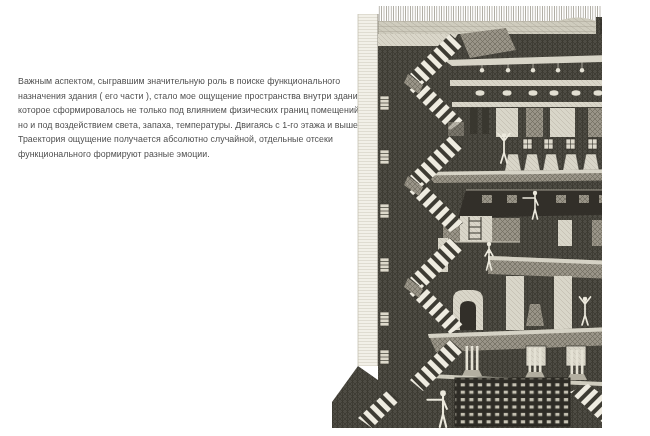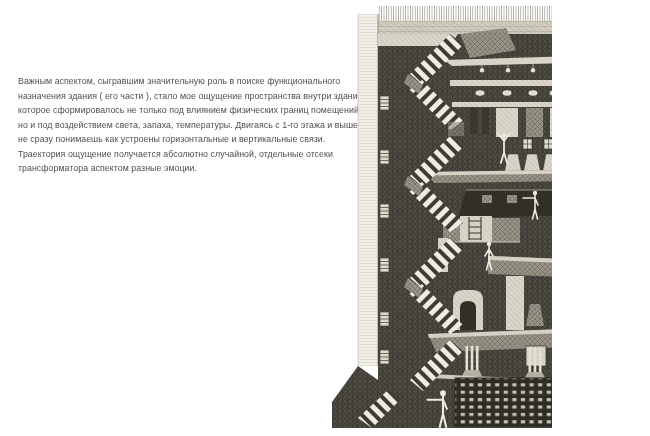--- a/index.html
+++ b/index.html
@@ -1,35 +1,34 @@
 <!DOCTYPE html>
 <html><head>
 <meta charset="utf-8">
 <style>
   html,body{margin:0;padding:0;background:#ffffff;}
-  .canvas{position:relative;width:552px;height:436px;background:#ffffff;overflow:hidden;
+  .canvas{position:relative;width:602px;height:436px;background:#ffffff;overflow:hidden;
           font-family:"Liberation Sans",sans-serif;}
   .essay{position:absolute;left:18px;top:74px;font-size:8.8px;line-height:14.5px;
          color:#4e4e4e;letter-spacing:.05px;white-space:nowrap;}
   .essay div{height:14.5px;}
   svg{position:absolute;left:330px;top:4px;}
 </style>
 </head>
 <body>
 
 <div class="canvas">
 
   <div class="essay">
     <div>Важным аспектом, сыгравшим значительную роль в поиске функционального</div>
     <div>назначения здания ( его части ), стало мое ощущение пространства внутри здания,</div>
     <div>которое сформировалось не только под влиянием физических границ помещений,</div>
     <div>но и под воздействием света, запаха, температуры. Двигаясь с 1-го этажа и выше,</div>
-    <div>не сразу понимаешь как устроены горизонтальные и вертикальные связи.</div>
     <div>Траектория ощущение получается абсолютно случайной, отдельные отсеки</div>
-    <div>трансформатора аспектом разные эмоции.</div>
+    <div>функционального формируют разные эмоции.</div>
   </div>
 
   <svg width="314" height="424" viewBox="0 0 314 424">
     <defs>
       <pattern id="hd" width="5" height="5" patternUnits="userSpaceOnUse">
         <rect width="5" height="5" fill="#4e4c44"></rect>
         <path d="M0 0L5 5M5 0L0 5M2.5 0V5" stroke="#38362e" stroke-width="0.7"></path>
       </pattern>
       <pattern id="hm" width="5" height="5" patternUnits="userSpaceOnUse">
         <rect width="5" height="5" fill="#999488"></rect>

